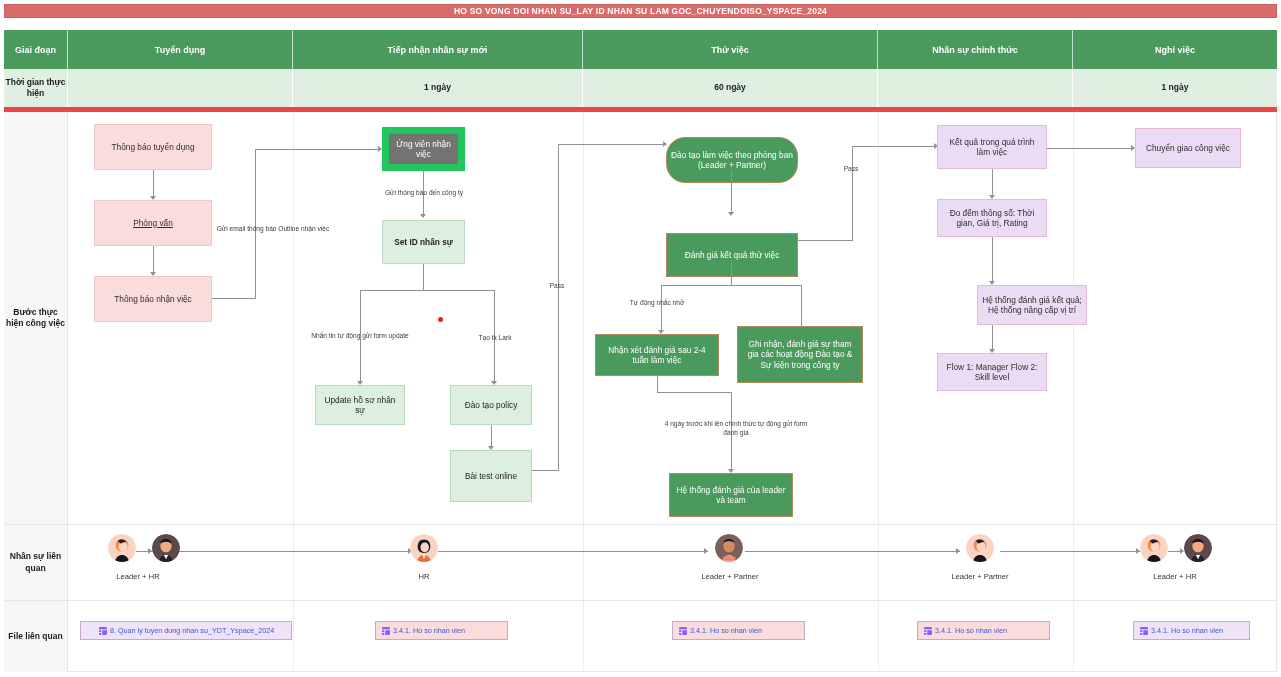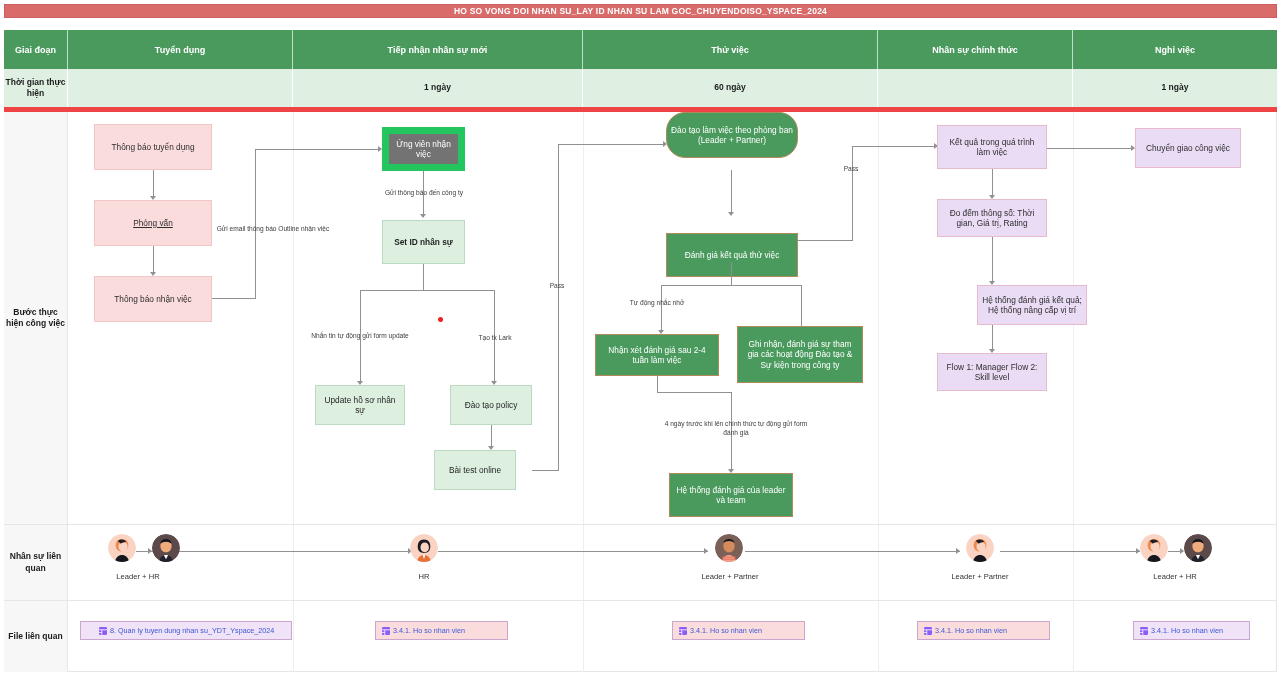--- a/index.html
+++ b/index.html
@@ -207,29 +207,29 @@
 
   <div class="reddot" style="left:438px; top:317px;"></div>
 
   <div class="edge-label" style="left:291px; top:332px; width:138px;">Nhắn tin tự động gửi form update</div>
   <div class="edge-label" style="left:465px; top:334px; width:60px;">Tạo tk Lark</div>
 
   <div class="node mint" style="left:315px; top:385px; width:90px; height:40px;">Update hồ sơ nhân sự</div>
   <div class="node mint" style="left:450px; top:385px; width:82px; height:40px;">Đào tạo policy</div>
   <div class="seg v" style="left:491px; top:425px; height:23px;"></div>
   <div class="arrow-d" style="left:488px; top:446px;"></div>
-  <div class="node mint" style="left:434px; top:450px; width:82px; height:40px;">Bài test online</div>
+  <div class="node mint" style="left:450px; top:450px; width:82px; height:52px;">Bài test online</div>
 
   <div class="seg h" style="left:532px; top:470px; width:26px;"></div>
   <div class="seg v" style="left:558px; top:144px; height:327px;"></div>
   <div class="seg h" style="left:558px; top:144px; width:105px;"></div>
   <div class="arrow-r" style="left:663px; top:141px;"></div>
   <div class="edge-label" style="left:535px; top:282px; width:44px;">Pass</div>
 
-  <div class="node green" style="left:666px; top:112px; width:132px; height:46px;border-radius:19px;">Đào tạo làm việc theo phòng ban (Leader + Partner)</div>
+  <div class="node green" style="left:666px; top:137px; width:132px; height:46px;border-radius:19px;">Đào tạo làm việc theo phòng ban (Leader + Partner)</div>
   <div class="seg v" style="left:731px; top:170px; height:44px;"></div>
   <div class="arrow-d" style="left:728px; top:212px;"></div>
 
   <div class="node green" style="left:666px; top:218px; width:132px; height:44px;margin-top:15px;">Đánh giá kết quả thử việc</div>
 
   <div class="seg h" style="left:798px; top:240px; width:54px;"></div>
   <div class="seg v" style="left:852px; top:146px; height:95px;"></div>
   <div class="seg h" style="left:852px; top:146px; width:82px;"></div>
   <div class="arrow-r" style="left:934px; top:143px;"></div>
   <div class="edge-label" style="left:829px; top:165px; width:44px;">Pass</div>

